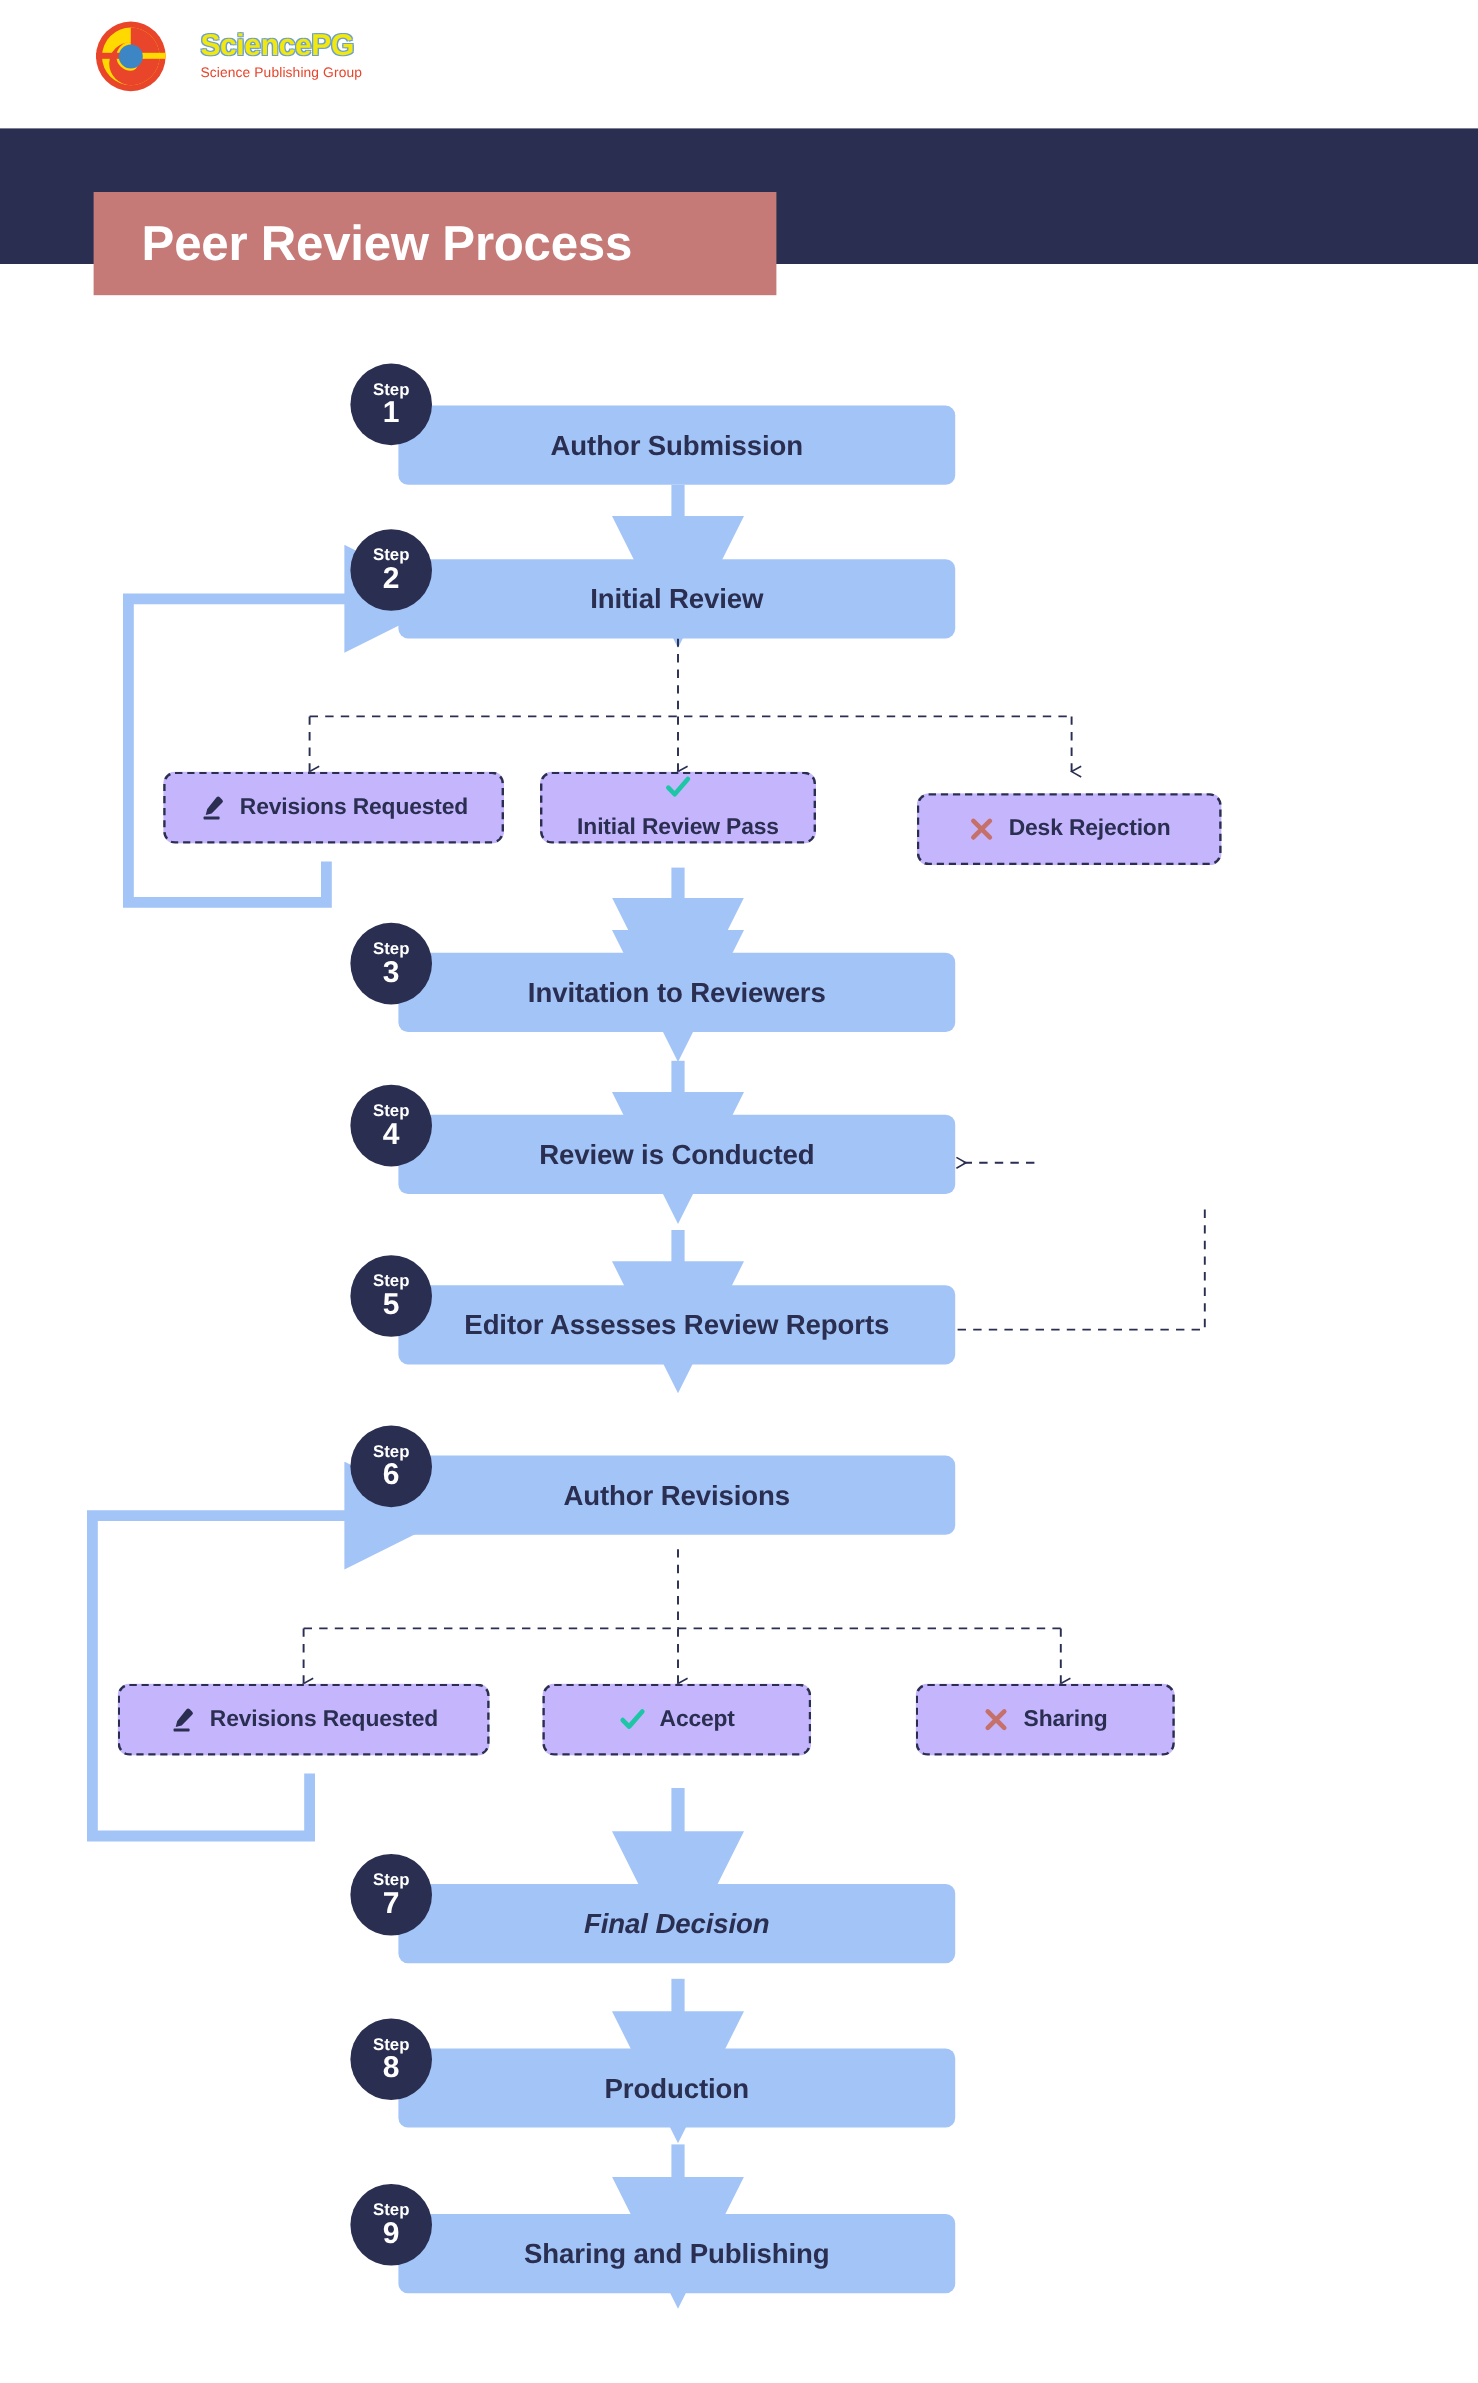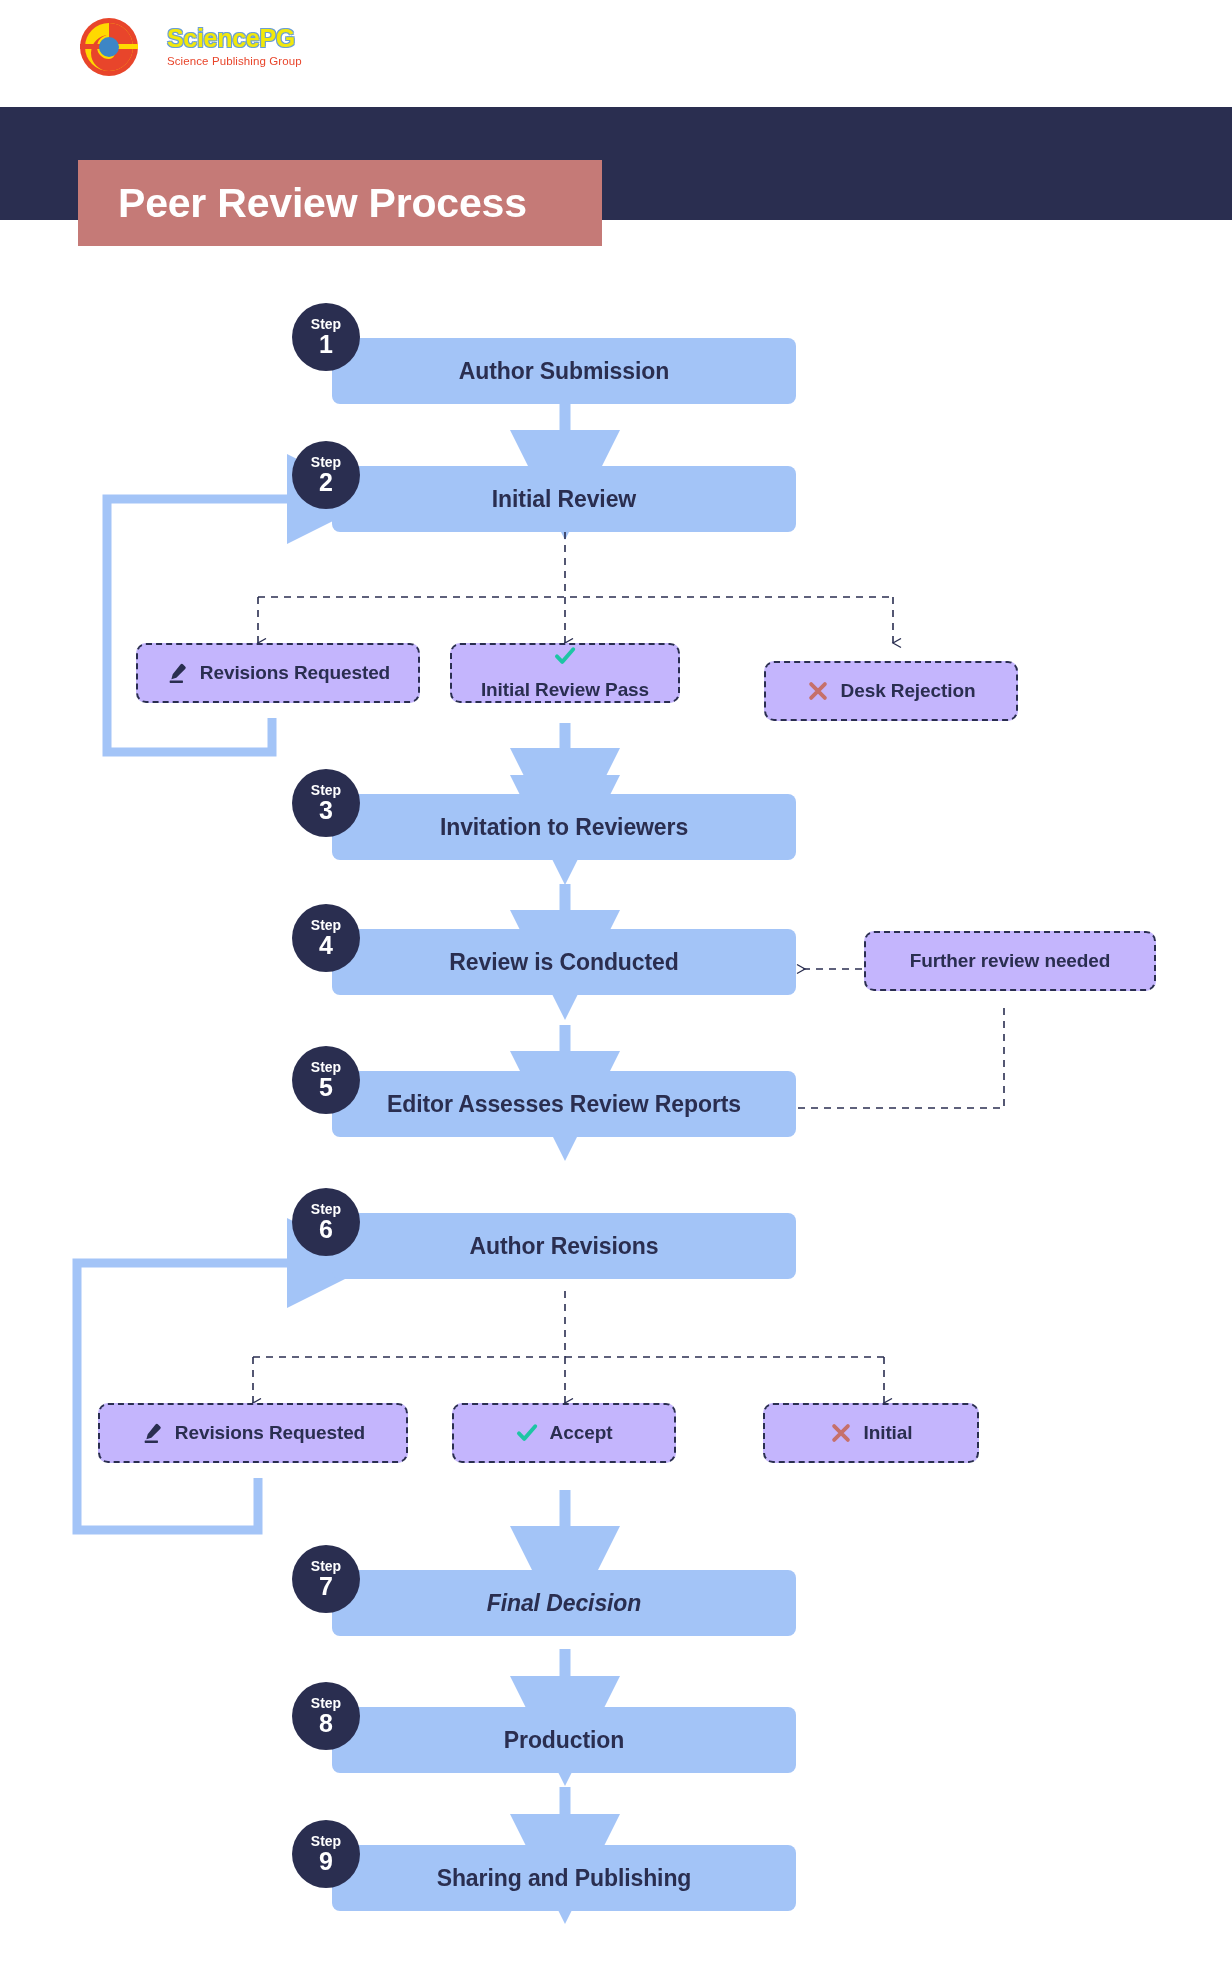--- a/index.html
+++ b/index.html
@@ -51,21 +51,21 @@
   
   .title-band {
     position: absolute;
     left: 0; top: 107px;
     width: 1232px; height: 113px;
     background: #2a2e50;
   }
   .title-chip {
     position: absolute;
     left: 78px; top: 160px;
-    width: 524px; height: 86px;
+    width: 569px; height: 86px;
     background: #c57a77;
     display: flex;
     align-items: center;
   }
   .title-chip-text {
     color: #ffffff;
     font-size: 41px;
     font-weight: bold;
     margin-left: 40px;
     letter-spacing: -0.2px;
@@ -250,23 +250,20 @@
   </div>
 
   <div class="step-badge" style="left:292px; top:904px;">
     <span class="s-word">Step</span>
     <span class="s-num">4</span>
   </div>
   <div class="step-box" style="left:332px; top:929px; width:464px;">
     <span class="step-box-label">Review is Conducted</span>
   </div>
 
-  <div class="dash-box" style="left:864px; top:931px; width:292px;">
-    <span class="dash-label">Further review needed</span>
-  </div>
 
   <div class="step-badge" style="left:292px; top:1046px;">
     <span class="s-word">Step</span>
     <span class="s-num">5</span>
   </div>
   <div class="step-box" style="left:332px; top:1071px; width:464px;">
     <span class="step-box-label">Editor Assesses Review Reports</span>
   </div>
 
   <div class="step-badge" style="left:292px; top:1188px;">
@@ -289,21 +286,21 @@
     <svg class="d-icon" viewBox="0 0 24 24">
       <path d="M3.2 12.4 L9 18.4 L21 4.6" fill="none" stroke="#1dc6a4" stroke-width="4.2" stroke-linecap="round" stroke-linejoin="round"></path>
     </svg>
     <span class="dash-label">Accept</span>
   </div>
 
   <div class="dash-box" style="left:763px; top:1403px; width:216px;">
     <svg class="d-icon" viewBox="0 0 24 24">
       <path d="M4.5 4.5 L19.5 19.5 M19.5 4.5 L4.5 19.5" fill="none" stroke="#c6706a" stroke-width="4.2" stroke-linecap="round"></path>
     </svg>
-    <span class="dash-label">Initial</span>
+    <span class="dash-label">Sharing</span>
   </div>
 
   <div class="step-badge" style="left:292px; top:1545px;">
     <span class="s-word">Step</span>
     <span class="s-num">7</span>
   </div>
   <div class="step-box" style="left:332px; top:1570px; width:464px;font-style:italic;">
     <span class="step-box-label">Final Decision</span>
   </div>
 

